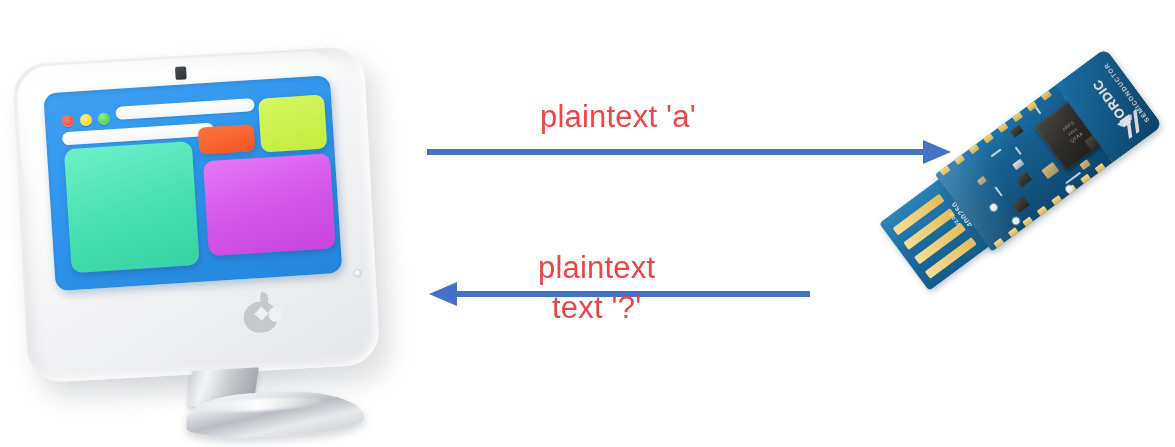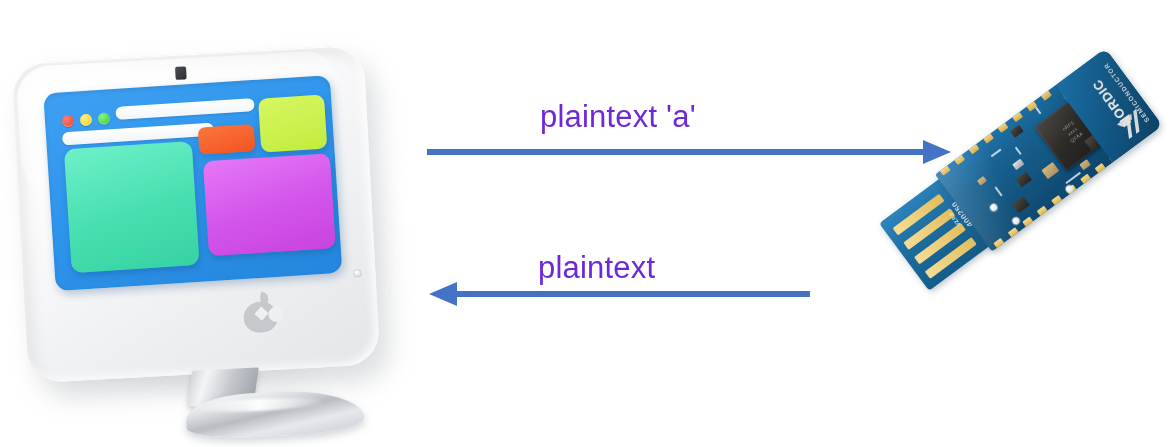--- a/index.html
+++ b/index.html
@@ -237,21 +237,21 @@
   }
 
   
   .arrow-svg { position: absolute; overflow: visible; }
   #arrow-top-svg    { left: 425px; top: 136px; }
   #arrow-bottom-svg { left: 425px; top: 278px; }
 
   
   .flow-label {
     position: absolute;
-    color: #6d28d9;
+    color: #ef4444;
     font-family: "Liberation Sans", sans-serif;
     font-weight: 400;
     font-size: 31px;
     line-height: 40px;
     letter-spacing: 0.2px;
     white-space: nowrap;
     text-align: center;
   }
   #label-plaintext { left: 540px; top: 97px; }
   #label-encrypted { left: 538px; top: 248px; }
@@ -530,20 +530,21 @@
 
   <svg class="arrow-svg" id="arrow-bottom-svg" width="390" height="34" viewBox="0 0 390 34">
     <line x1="30" y1="16" x2="385" y2="16" stroke="#4472C4" stroke-width="6" stroke-linecap="butt"></line>
     <polygon points="32,4 4,16 32,28" fill="#4472C4"></polygon>
   </svg>
 
   <div class="flow-label" id="label-plaintext">plaintext 'a'</div>
 
   <div class="flow-label" id="label-encrypted">
     <span>plaintext</span>
+    <span class="line2">text '?'</span>
   </div>
 
   <div id="dongle-figure">
     <div id="dongle-rot">
 
       <div id="usb-tongue">
         <div class="usb-pad" id="usb-pad-1"></div>
         <div class="usb-pad" id="usb-pad-2"></div>
         <div class="usb-pad" id="usb-pad-3"></div>
         <div class="usb-pad" id="usb-pad-4"></div>

